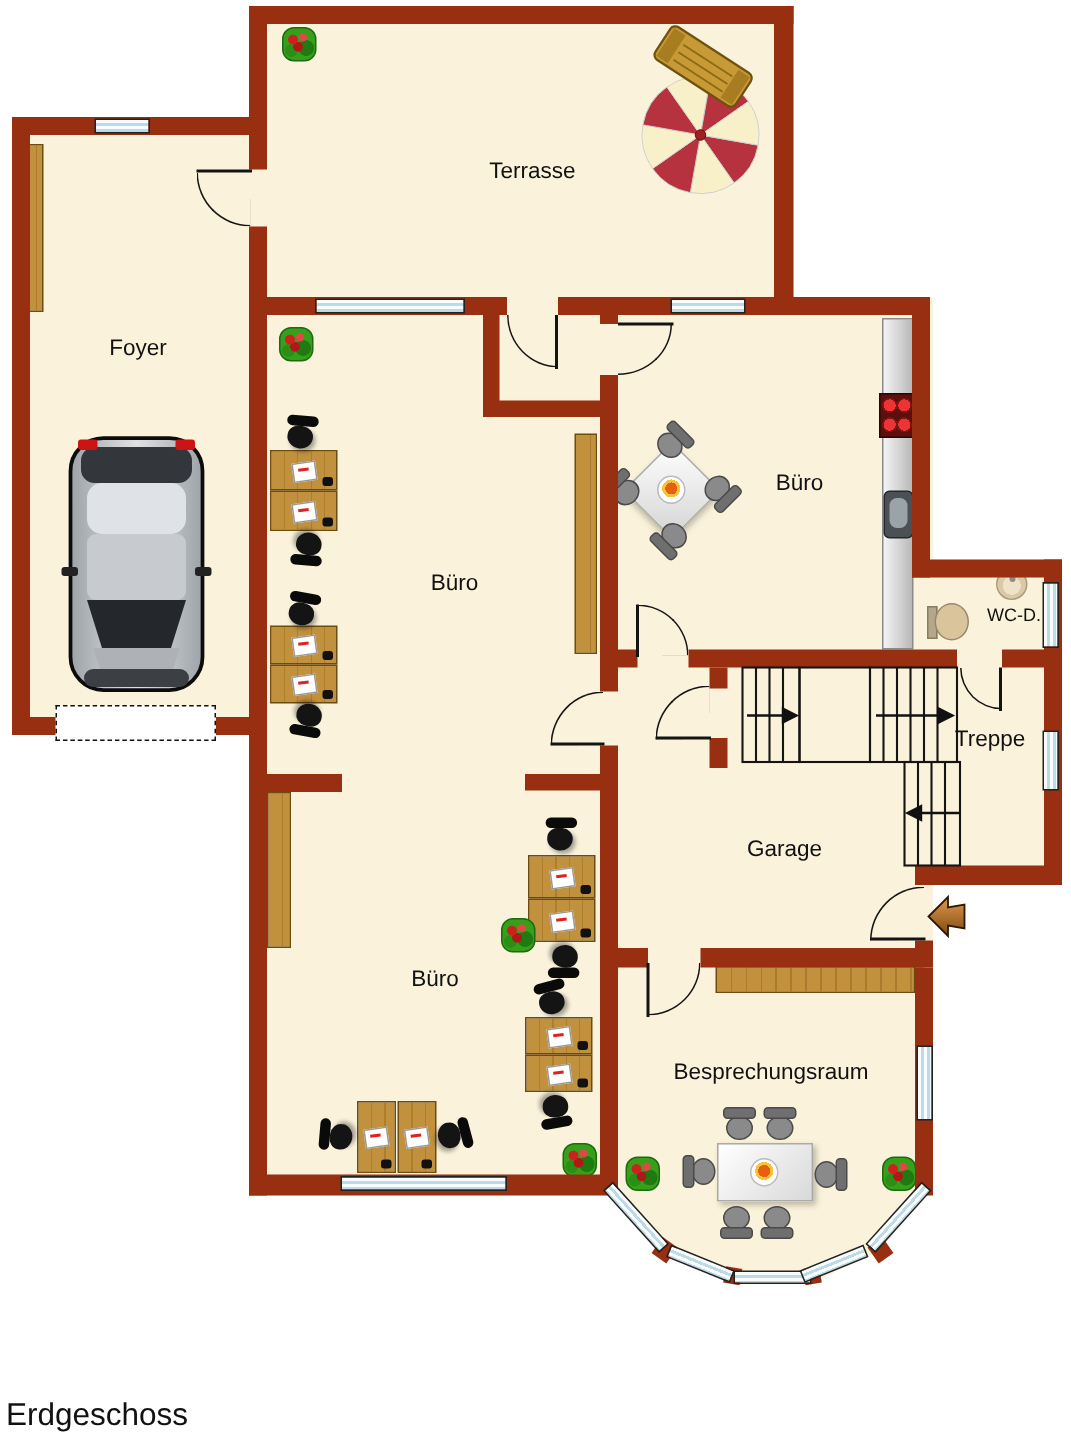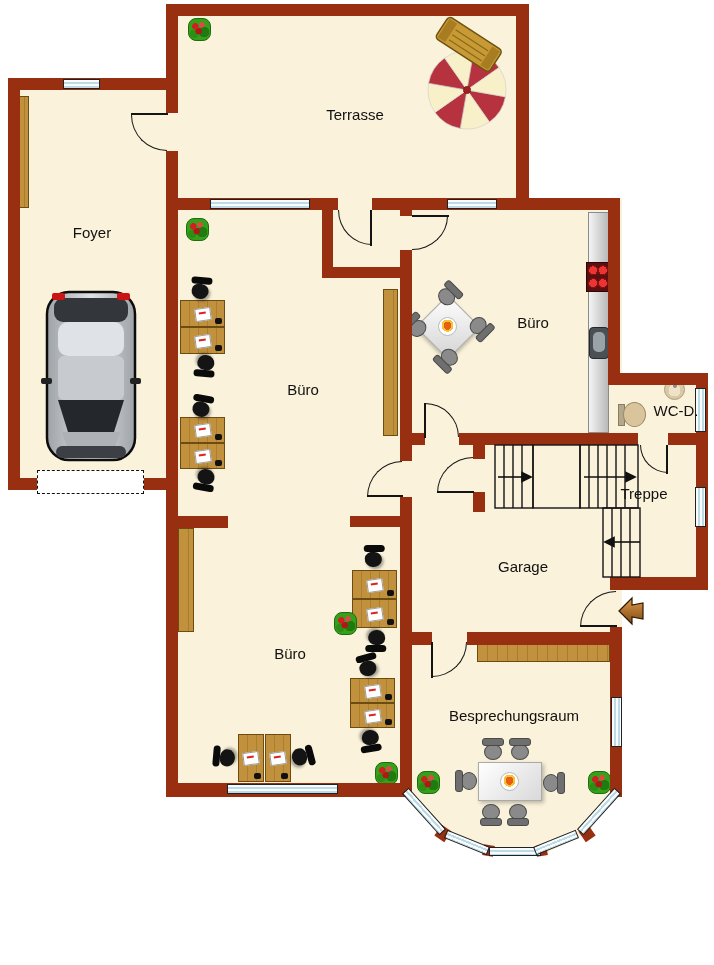--- a/index.html
+++ b/index.html
@@ -153,25 +153,26 @@
       <rect x="2" y="2" width="9" height="22" fill="#a87c20"></rect>
       <rect x="53" y="2" width="9" height="22" fill="#a87c20"></rect>
       <path d="M13 8 H52 M13 14 H52 M13 20 H52" stroke="#8a6a18" stroke-width="1.2"></path>
     </g>
   </svg>
 
   <div class="label" style="left:355px;top:114px;">Terrasse</div>
   <div class="label" style="left:92px;top:232px;">Foyer</div>
   <div class="label" style="left:303px;top:389px;">Büro</div>
   <div class="label" style="left:533px;top:322px;">Büro</div>
-  <div class="label" style="left:676px;top:410px;font-size:15px;">WC-D.</div>
-  <div class="label" style="left:644px;top:493px;">Treppe</div>
+  <div class="label" style="left:676px;top:410px;font-size:12px;">WC-D.</div>
+  <div class="label" style="left:660px;top:493px;">Treppe</div>
   <div class="label" style="left:523px;top:566px;">Garage</div>
   <div class="label" style="left:290px;top:653px;">Büro</div>
   <div class="label" style="left:514px;top:715px;">Besprechungsraum</div>
+  <div class="label" style="left:4px;top:932px;transform:none;font-size:21px;">Erdgeschoss</div>
 <div class="wall" style="left: 166px; top: 4px; width: 363px; height: 12px;"></div>
     <div class="wall" style="left: 516px; top: 4px; width: 13px; height: 206px;"></div>
     <div class="wall" style="left: 8px; top: 78px; width: 170px; height: 12px;"></div>
     <div class="wall" style="left: 8px; top: 78px; width: 12px; height: 412px;"></div>
     <div class="wall" style="left: 8px; top: 478px; width: 30px; height: 12px;"></div>
     <div class="wall" style="left: 143px; top: 478px; width: 35px; height: 12px;"></div>
     <div class="wall" style="left: 166px; top: 4px; width: 12px; height: 109px;"></div>
     <div class="wall" style="left: 166px; top: 151px; width: 12px; height: 646px;"></div>
     <div class="wall" style="left: 166px; top: 198px; width: 172px; height: 12px;"></div>
     <div class="wall" style="left: 372px; top: 198px; width: 248px; height: 12px;"></div>

